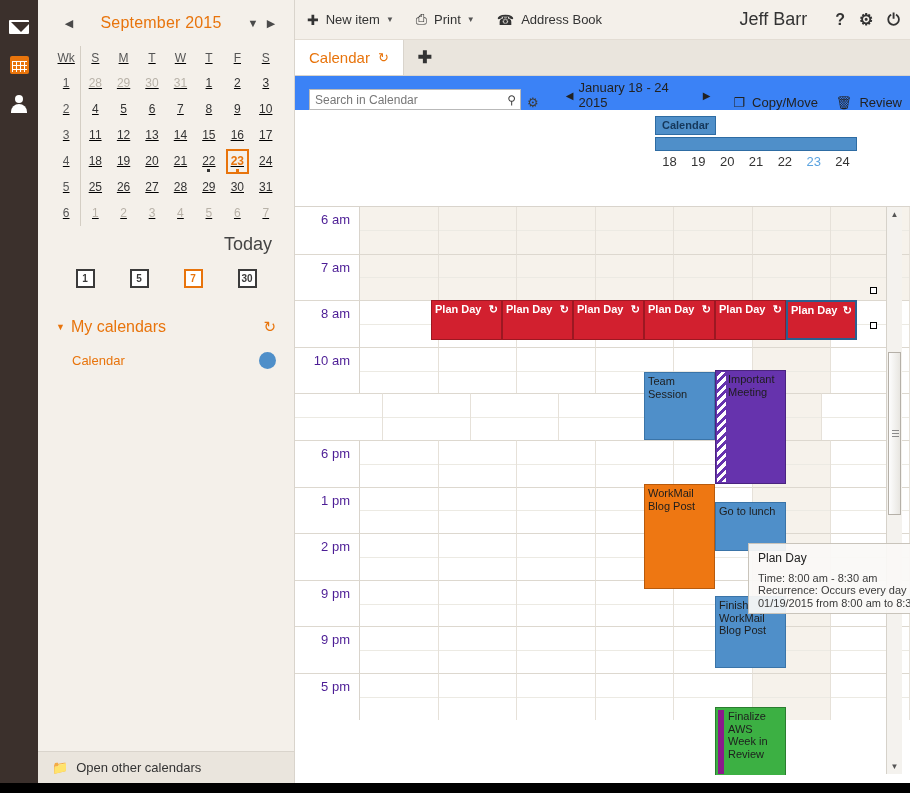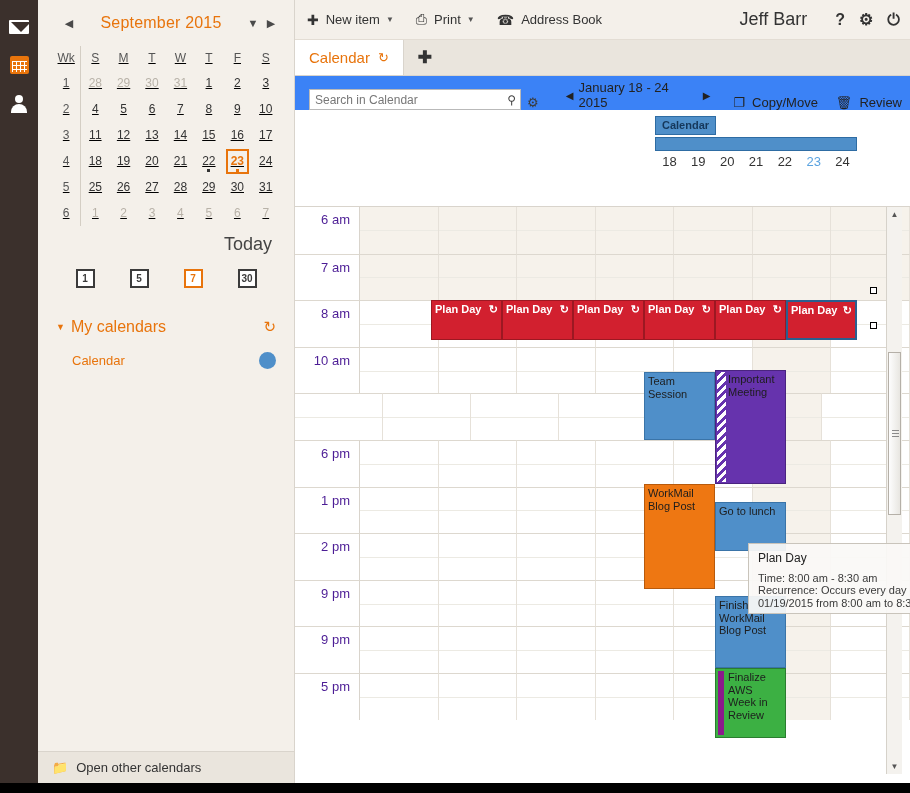--- a/index.html
+++ b/index.html
@@ -280,20 +280,21 @@
     background: #6633ad; color: #1d1d1d; border: 1px solid #4a2480;
     padding-left: 12px;
   }
   .ev.purple .stripe {
     position: absolute; left: 1px; top: 1px; bottom: 1px; width: 9px;
     background: repeating-linear-gradient(-45deg, #fff 0 3px, #6633ad 3px 6px);
   }
   .ev.green {
     background: #3cb043; color: #1d1d1d; border: 1px solid #2a7d2f;
     padding-left: 12px;
+    margin-top: 39px;
   }
   .ev.green .vbar {
     position: absolute; left: 2px; top: 2px; bottom: 2px; width: 6px;
     background: #8b1a8b;
   }
   .handle {
     position: absolute; width: 7px; height: 7px; background: #fff;
     border: 1px solid #000; z-index: 9;
   }
   

